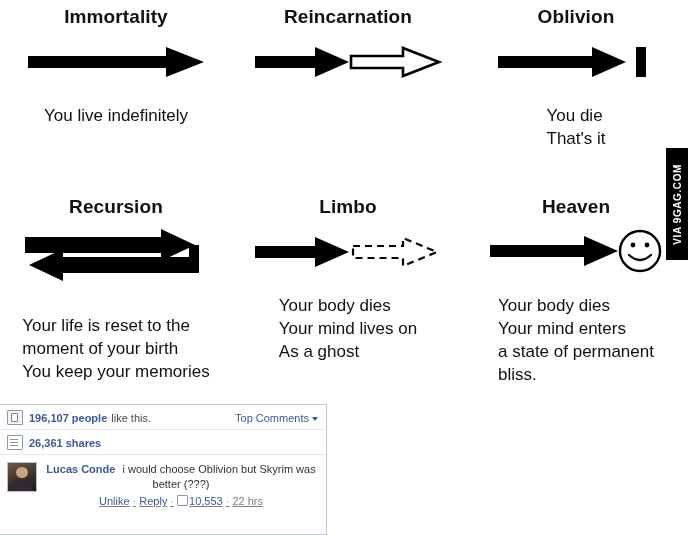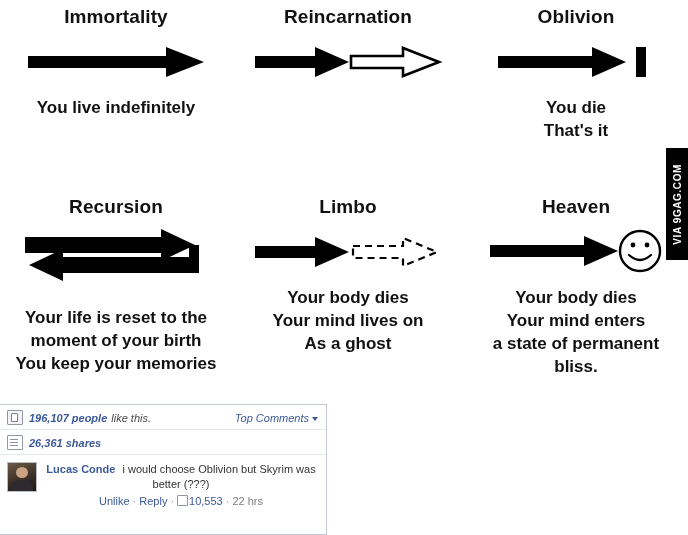--- a/index.html
+++ b/index.html
@@ -42,26 +42,24 @@
     margin-bottom: 8px;
     text-align: right;
   }
   .art {
     height: 52px;
     display: flex;
     align-items: center;
     justify-content: center;
   }
   .caption {
-    margin-top: 8px;
+    margin-top: 16px;
     font-size: 17px;
     line-height: 23px;
-    text-align: center;
     max-width: 215px;
-    font-weight: bold;
   }
 
   
   .viatag {
     position: absolute;
     top: 148px;
     right: 0;
     width: 22px;
     height: 112px;
     background: #000000;
@@ -92,21 +90,20 @@
     background: #ffffff;
     font-family: "Liberation Sans", sans-serif;
     font-size: 11px;
     color: #333333;
   }
   .fb-row {
     display: flex;
     align-items: center;
     padding: 5px 8px 4px 7px;
     border-bottom: 1px solid #e4e7ec;
-    font-style: italic;
   }
   .fb-row .sp {
     flex: 1;
   }
   .fb-ico {
     width: 14px;
     height: 13px;
     margin-right: 6px;
     flex: 0 0 auto;
     position: relative;
@@ -206,20 +203,21 @@
     color: #3b5998;
     font-weight: bold;
   }
   .ctext {
     color: #333333;
   }
   .cmeta {
     margin-top: 2px;
     color: #808080;
     font-size: 11px;
+    text-decoration: underline;
   }
   .cmeta a {
     color: #3b5998;
     text-decoration: none;
   }
   .lil-thumb {
     display: inline-block;
     width: 9px;
     height: 9px;
     border: 1px solid #9097a5;

